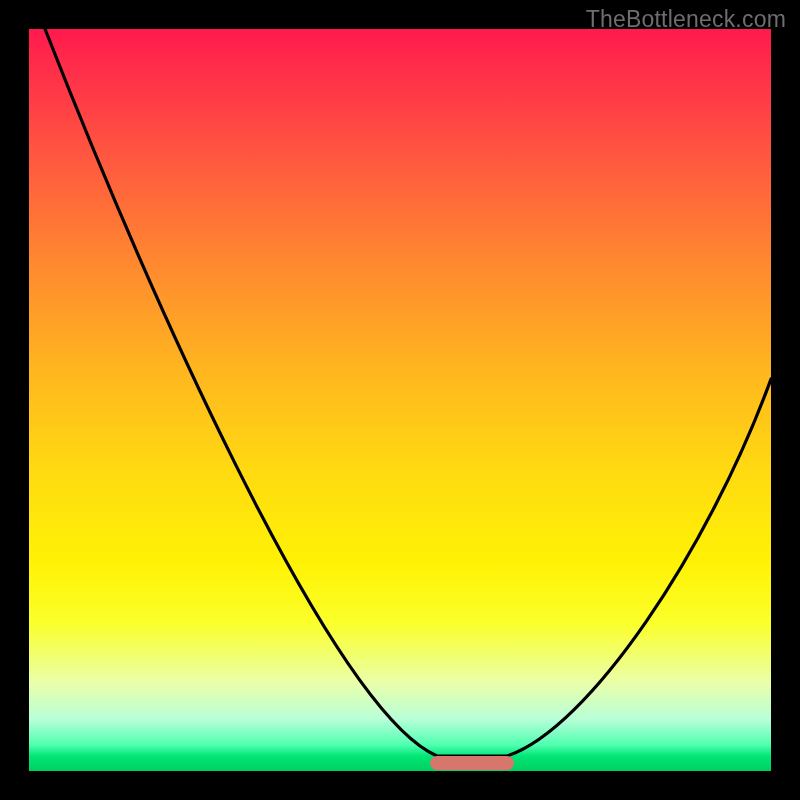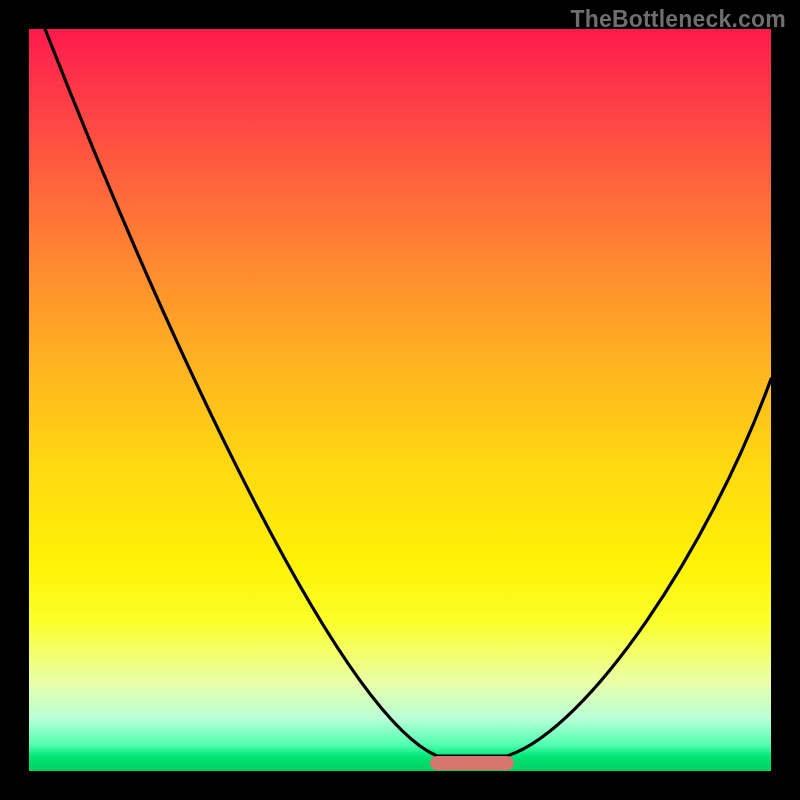--- a/index.html
+++ b/index.html
@@ -64,21 +64,21 @@
     bottom: 1px;
     background: #d6766d;
     border-radius: 7px;
   }
   .watermark {
     position: absolute;
     top: 6px;
     right: 14px;
     color: #6e6e6e;
     font-size: 23px;
-    font-weight: 700;
+    font-weight: 400;
     letter-spacing: 0.2px;
     user-select: none;
   }
 </style>
 </head>
 <body>
 
 <div class="stage">
 
   <div class="plot">

